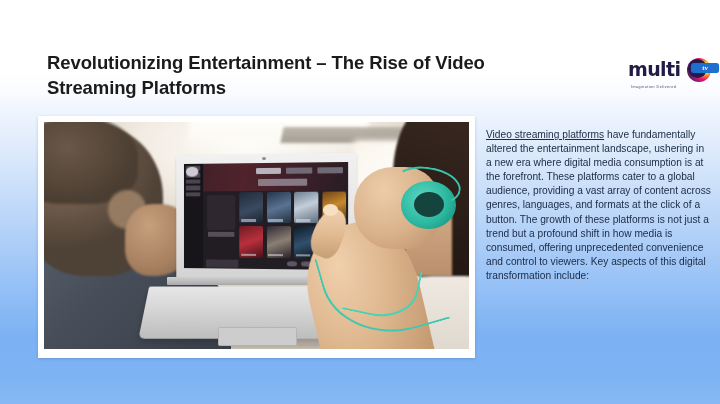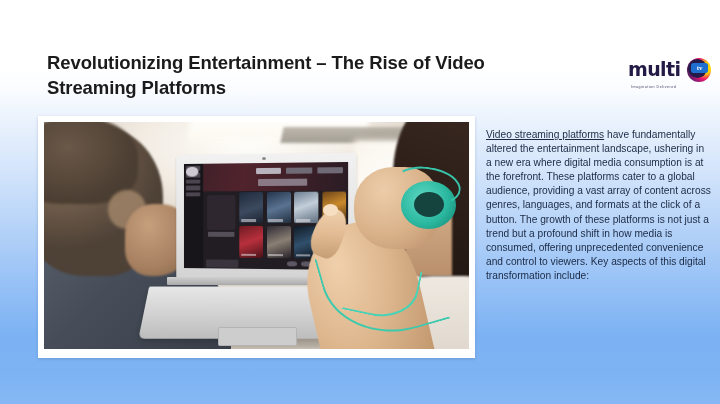--- a/index.html
+++ b/index.html
@@ -68,21 +68,21 @@
     position: absolute;
     left: 1px; top: 1px;
     width: 19px; height: 19px;
     border-radius: 50%;
     background: #261a48;
   }
   .logo-tv {
     position: absolute;
     left: 4px;
     top: 4.5px;
-    width: 17px;
+    width: 28px;
     height: 10px;
     border-radius: 2.5px;
     background: #1f6fd0;
     color: #ffffff;
     font-family: Liberation Serif, serif;
     font-weight: bold;
     font-size: 7px;
     line-height: 10px;
     text-align: center;
     letter-spacing: -0.2px;

